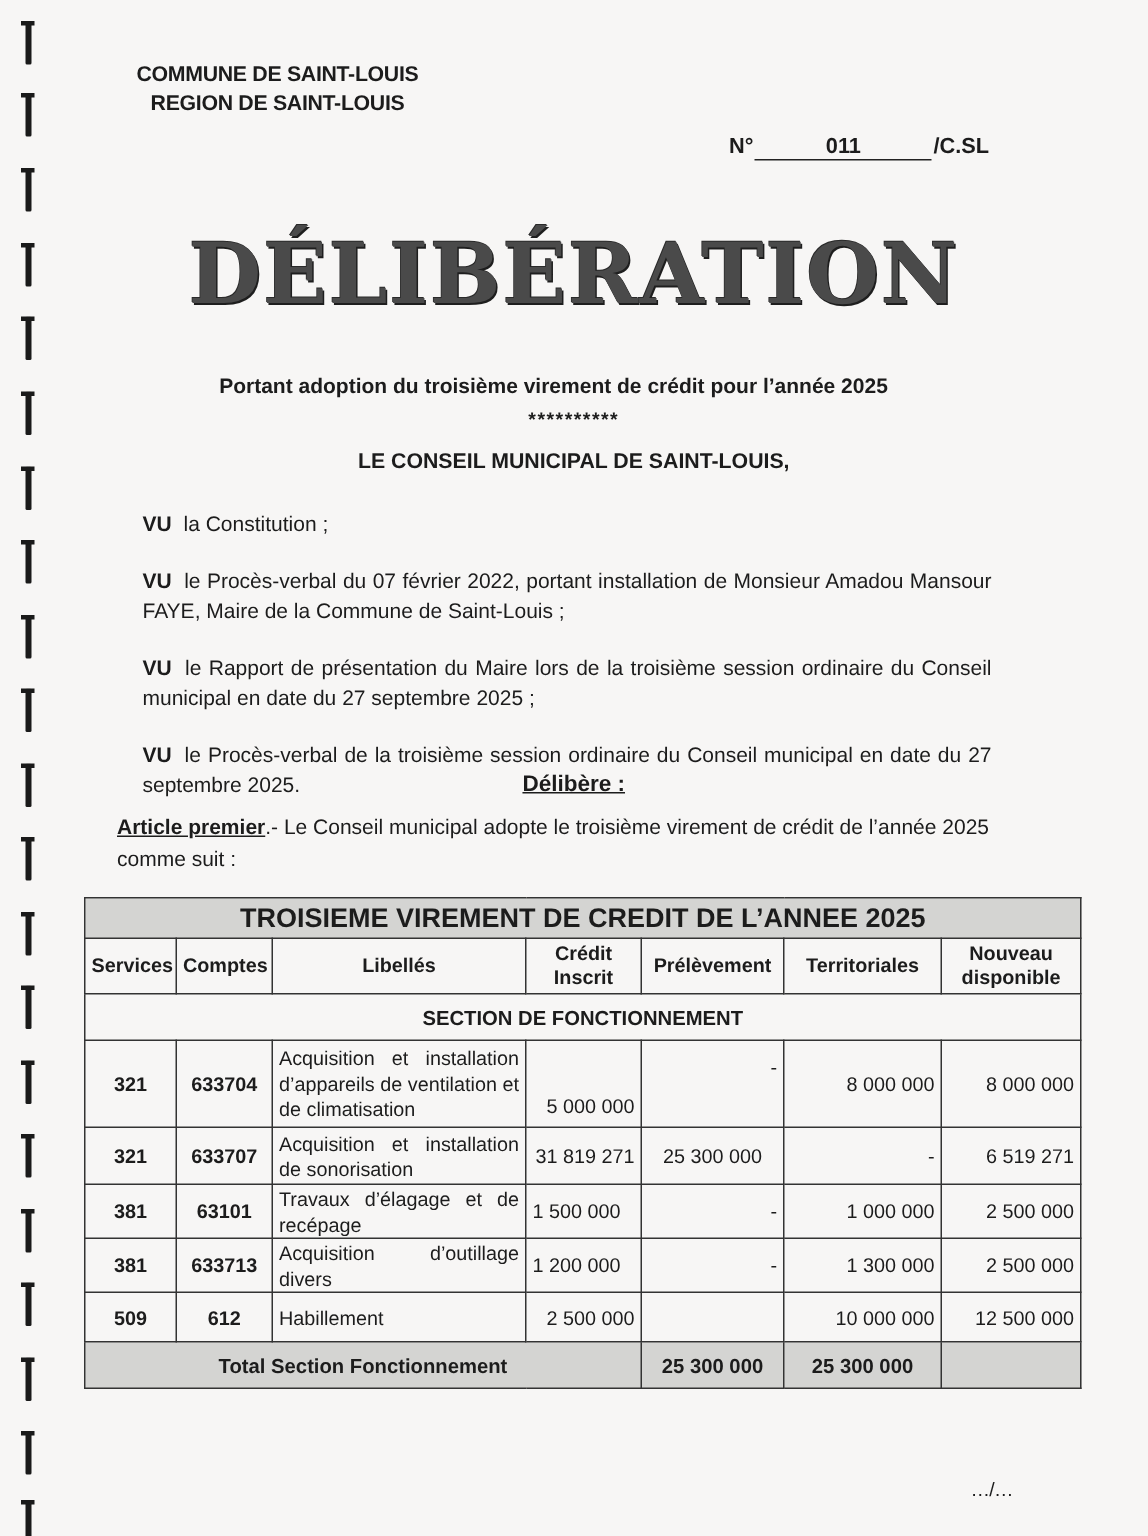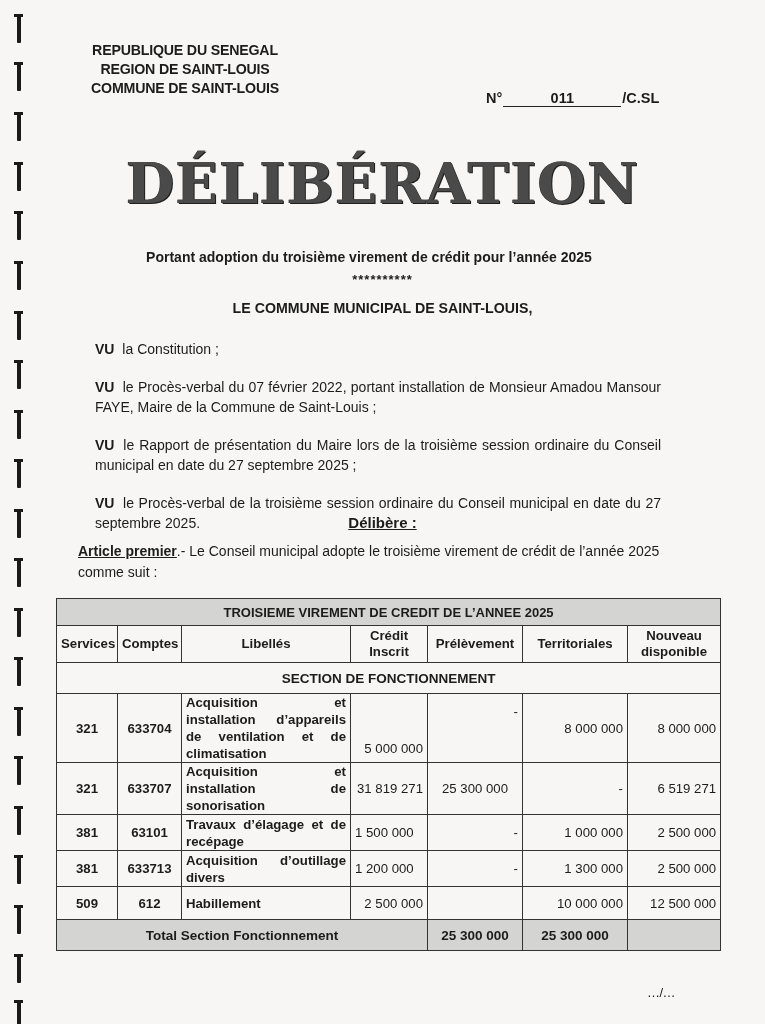--- a/index.html
+++ b/index.html
@@ -53,26 +53,26 @@
     position: absolute; left: 0; width: 765px; top: 514px; text-align: center;
     font-weight: bold; font-size: 15px; text-decoration: underline;
   }
   .article { position: absolute; left: 78px; top: 541px; width: 605px; font-size: 14px; line-height: 20.5px; }
   .article .art-label { font-weight: bold; text-decoration: underline; }
   table.budget {
     position: absolute; left: 56px; top: 598px; width: 664px;
     border-collapse: collapse; font-size: 13.2px; table-layout: fixed;
   }
   table.budget td, table.budget th { border: 1.2px solid #333; padding: 0 4px; }
-  .t-title th { background: #d4d4d2; height: 26px; font-size: 13px; font-weight: bold; }
+  .t-title th { background: #d4d4d2; height: 26px; font-size: 18px; font-weight: bold; }
   .t-head th { height: 36px; font-weight: bold; line-height: 16px; text-align: center; padding: 0 2px; }
   .t-section td { height: 30px; text-align: center; font-weight: bold; font-size: 13.5px; }
   .t-row td { vertical-align: middle; }
   .c-svc, .c-acc { text-align: center; font-weight: bold; }
-  .c-lib { text-align: justify; text-align-last: left; line-height: 17px; padding: 1px 4px; font-weight: bold; }
+  .c-lib { text-align: justify; text-align-last: left; line-height: 17px; padding: 1px 4px; }
   .c-num { text-align: right; white-space: nowrap; }
   .t-total td { background: #d4d4d2; height: 30px; font-weight: bold; font-size: 13.5px; }
   .t-total .tot-label { text-align: center; }
   .t-total .tot-num { text-align: center; }
   .cont {
     position: absolute; left: 647px; top: 985px; font-size: 13px; letter-spacing: -0.5px;
   }
 </style>
 </head>
 <body>
@@ -95,33 +95,32 @@
   <span style="top:707px"></span>
   <span style="top:756px"></span>
   <span style="top:806px"></span>
   <span style="top:855px"></span>
   <span style="top:905px"></span>
   <span style="top:954px"></span>
   <span style="top:1000px"></span>
 </div>
 
 <div class="hdr-left">
-  <div>REPUBLIQUE DU SENEGAL</div>
+  <div>COMMUNE DE SAINT-LOUIS</div>
   <div>REGION DE SAINT-LOUIS</div>
-  <div>COMMUNE DE SAINT-LOUIS</div>
 </div>
 
 <div class="num-ref">
   <span>N°</span><span class="num-line">011</span><span>/C.SL</span>
 </div>
 
 <div class="title">DÉLIBÉRATION</div>
 <div class="subtitle">Portant adoption du troisième virement de crédit pour l’année 2025</div>
 <div class="stars">**********</div>
-<div class="council">LE COMMUNE MUNICIPAL DE SAINT-LOUIS,</div>
+<div class="council">LE CONSEIL MUNICIPAL DE SAINT-LOUIS,</div>
 
 <div class="vu-block">
   <p class="vu-item"><b>VU</b> <span>la Constitution ;</span></p>
   <p class="vu-item"><b>VU</b> <span>le Procès-verbal du 07 février 2022, portant installation de Monsieur Amadou Mansour FAYE, Maire de la Commune de Saint-Louis ;</span></p>
   <p class="vu-item"><b>VU</b> <span>le Rapport de présentation du Maire lors de la troisième session ordinaire du Conseil municipal en date du 27 septembre 2025 ;</span></p>
   <p class="vu-item"><b>VU</b> <span>le Procès-verbal de la troisième session ordinaire du Conseil municipal en date du 27 septembre 2025.</span></p>
 </div>
 
 <div class="delibere">Délibère :</div>
 

